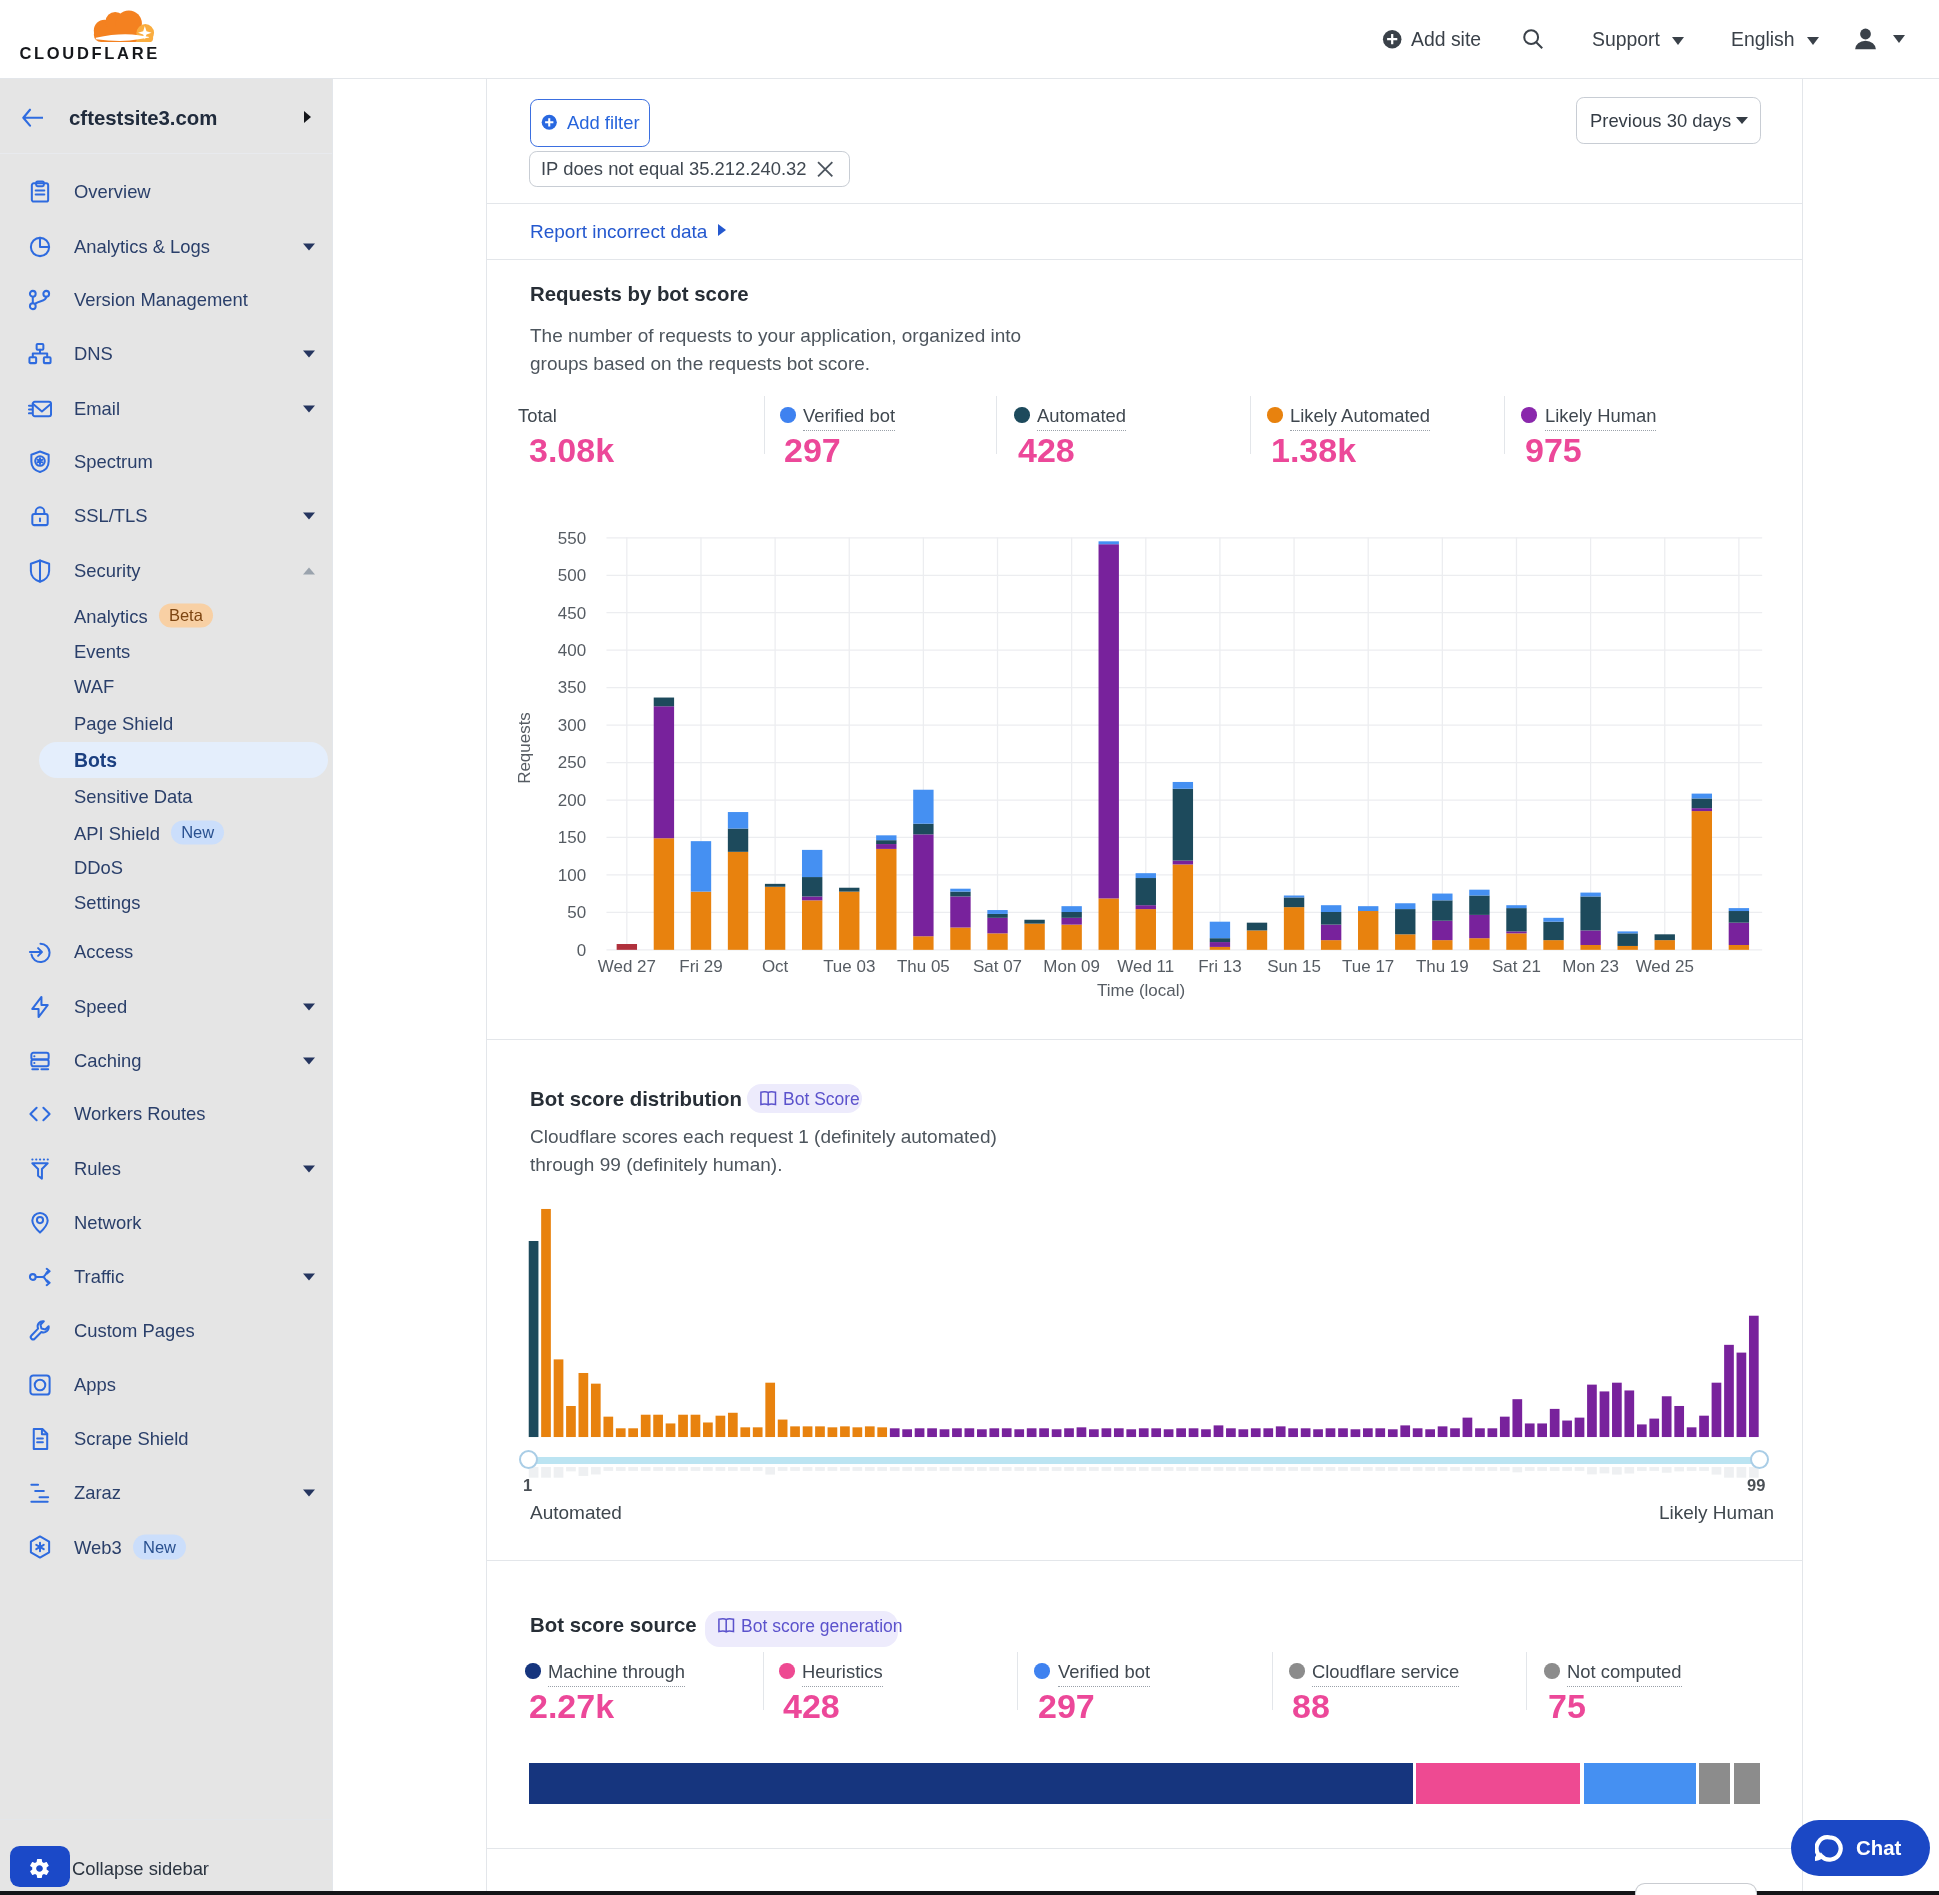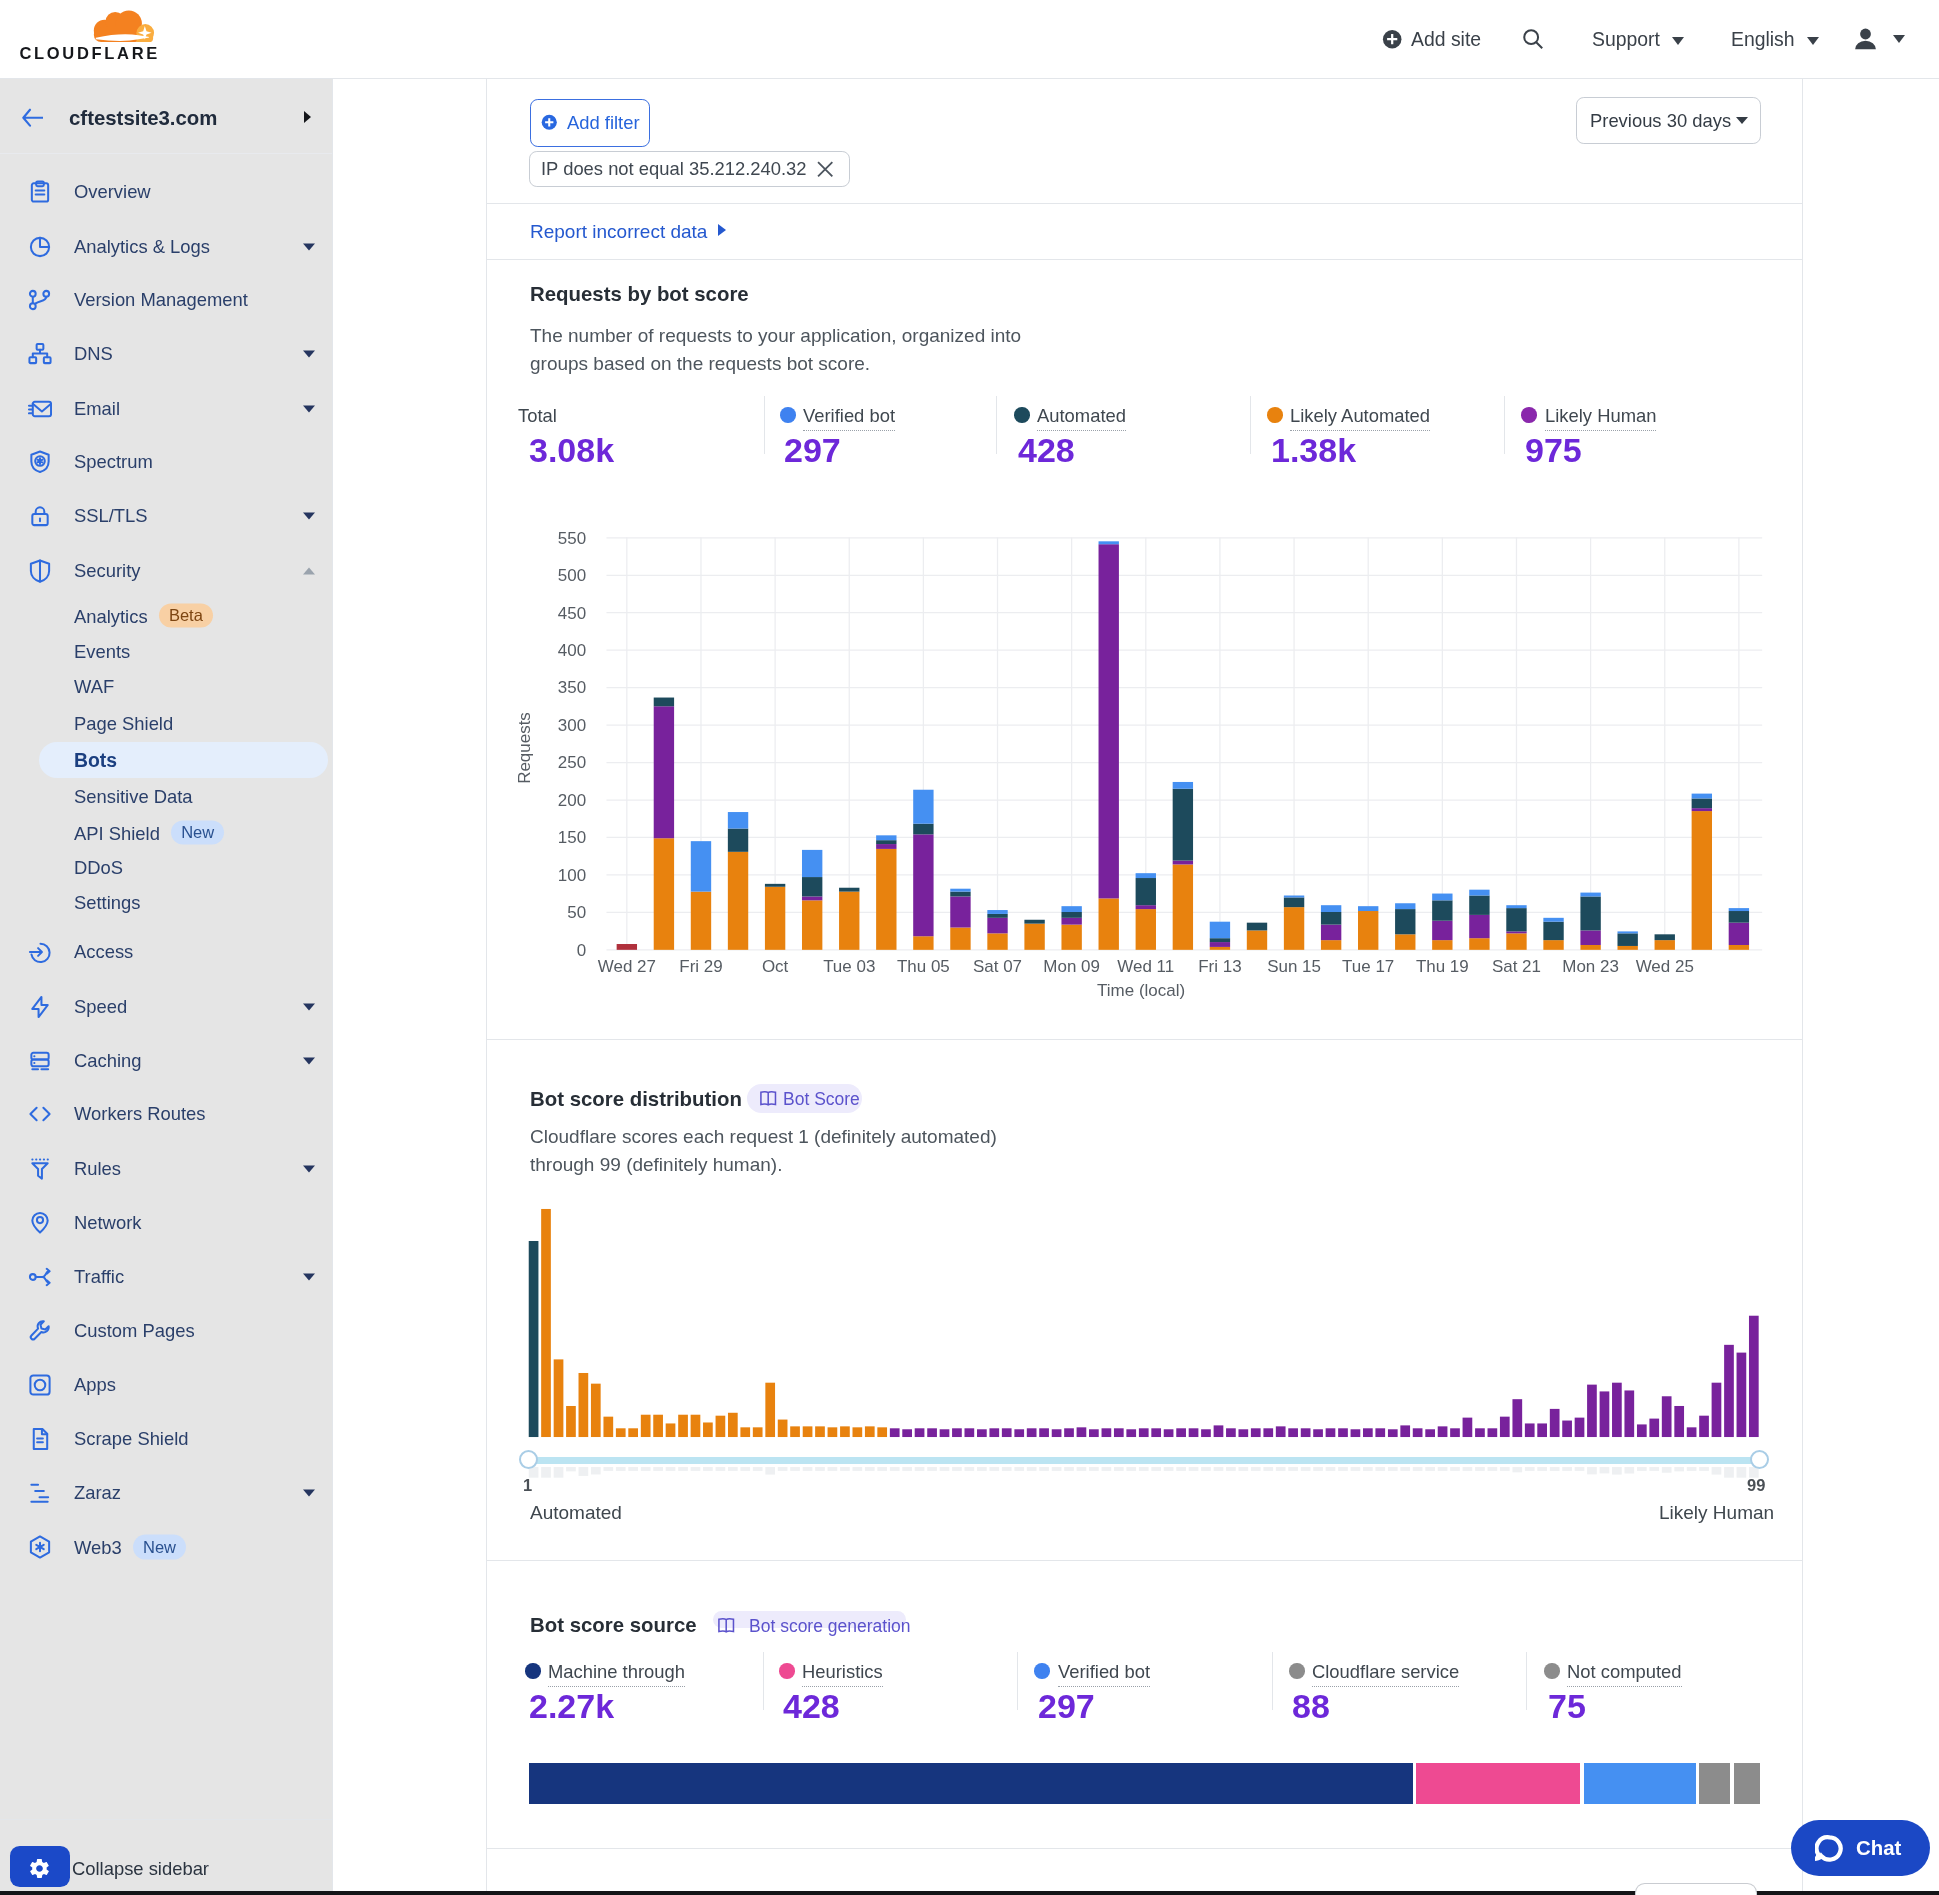--- a/index.html
+++ b/index.html
@@ -15,21 +15,21 @@
 .mcaretup{position:absolute;right:17.5px;top:50%;transform:translateY(-50%);width:0;height:0;border-left:6.8px solid transparent;border-right:6.8px solid transparent;border-bottom:7.8px solid #9aa3ad;}
 .badge{display:inline-block;font-size:16.5px;border-radius:969px;padding:2.9px 9.7px;margin-left:11.6px;vertical-align:1.9px;}
 .badge.beta{background:#f8d0a4;color:#7d4511;}
 .badge.new{background:#cbdefb;color:#29508f;}
 .card{position:absolute;left:486px;top:79px;width:1317px;height:1814px;border-left:1px solid #e3e6ea;border-right:1px solid #e3e6ea;background:#fff;}
 .hline{position:absolute;left:0;width:100%;height:1px;background:#e3e6ea;}
 .h2{position:absolute;font-size:20.4px;font-weight:bold;color:#272e36;white-space:nowrap;}
 .para{position:absolute;font-size:19px;color:#4d555d;line-height:28px;white-space:nowrap;}
 .lbl{font-size:18.4px;color:#3f474f;}
 .dotted{border-bottom:1.9px dotted #9aa1a9;padding-bottom:2.9px;}
-.bigval{position:absolute;font-size:34px;font-weight:bold;color:#6d28d9;white-space:nowrap;}
+.bigval{position:absolute;font-size:34px;font-weight:bold;color:#ec4899;white-space:nowrap;}
 .dot{position:absolute;width:15.5px;height:15.5px;border-radius:50%;}
 .vsep{position:absolute;width:1px;background:#e3e6ea;}
 .pill{position:absolute;border-radius:14.6px;background:#edebfc;color:#5b52cc;font-size:17.5px;}
 .pill .ptxt{position:absolute;top:4.9px;white-space:nowrap;}
 .axis{font-size:17.5px;fill:#565c63;font-family:"Liberation Sans",sans-serif;}
 </style></head>
 <body>
 
 <div class="hdr">
  <svg class="abs" style="left:88px;top:8.7px" width="68" height="35" viewBox="0 0 70 36">
@@ -673,21 +673,21 @@
 <rect x="1801.3" y="1511" width="10.0" height="11.0" fill="#eef0f2"></rect>
 </svg>
 <div class="abs" style="left:42px;top:1378px;width:1231px;height:6.8px;background:#bbe4f2;border-radius:3.4px;"></div>
 <div class="abs" style="left:32px;top:1371px;width:19.4px;height:19.4px;background:#fff;border:2.4px solid #a9cde6;border-radius:50%;"></div>
 <div class="abs" style="left:1263px;top:1371px;width:19.4px;height:19.4px;background:#fff;border:2.4px solid #a9cde6;border-radius:50%;"></div>
 <div class="abs" style="left:36px;top:1397px;font-size:16.5px;font-weight:bold;color:#4a5056;">1</div>
 <div class="abs" style="left:1260px;top:1397px;font-size:16.5px;font-weight:bold;color:#4a5056;">99</div>
 <div class="abs" style="left:43px;top:1423px;font-size:19px;color:#3f474e;">Automated</div>
 <div class="abs" style="left:1172px;top:1423px;font-size:19px;color:#3f474e;">Likely Human</div>
 <div class="h2" style="left:43px;top:1535px;">Bot score source</div>
-<div class="pill" style="left:226px;top:1532px;width:193px;height:17px;">
+<div class="pill" style="left:218px;top:1532px;width:193px;height:36px;">
       <span class="ptxt" style="left:36px;">Bot score generation</span>
     </div>
 <svg class="abs" style="left:230px;top:1538px" width="18.4" height="17.5" viewBox="0 0 24 22" fill="none" stroke="#5b52cc" stroke-width="2">
       <path d="M12 3C10 1.5 7 1.5 2.5 2.5v16C7 17.5 10 17.5 12 19c2-1.5 5-1.5 9.5-.5v-16C17 1.5 14 1.5 12 3v16"></path>
     </svg>
 <div class="vsep" style="left:276px;top:1573px;height:58px;"></div>
 <div class="vsep" style="left:530px;top:1573px;height:58px;"></div>
 <div class="vsep" style="left:785px;top:1573px;height:58px;"></div>
 <div class="vsep" style="left:1039px;top:1573px;height:58px;"></div>
 <div class="dot" style="left:38px;top:1584px;background:#16357e;"></div>

